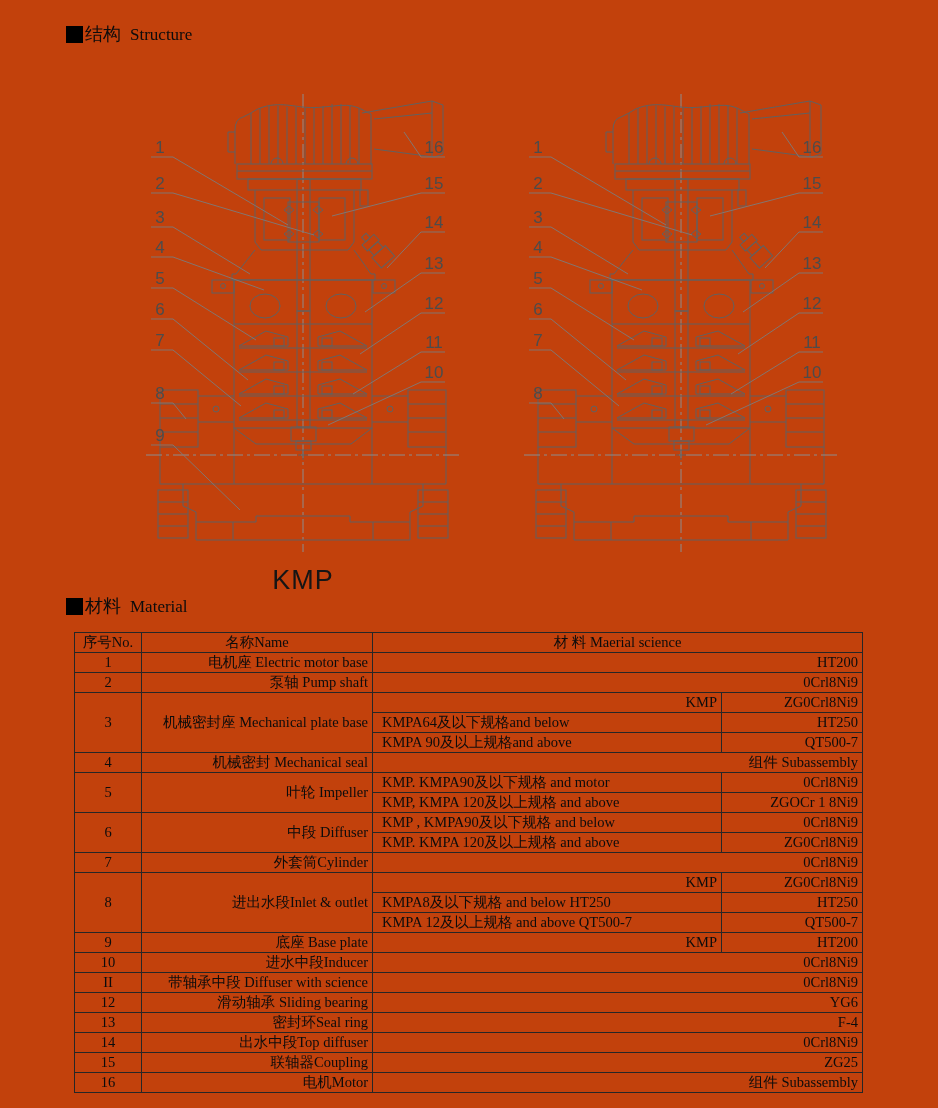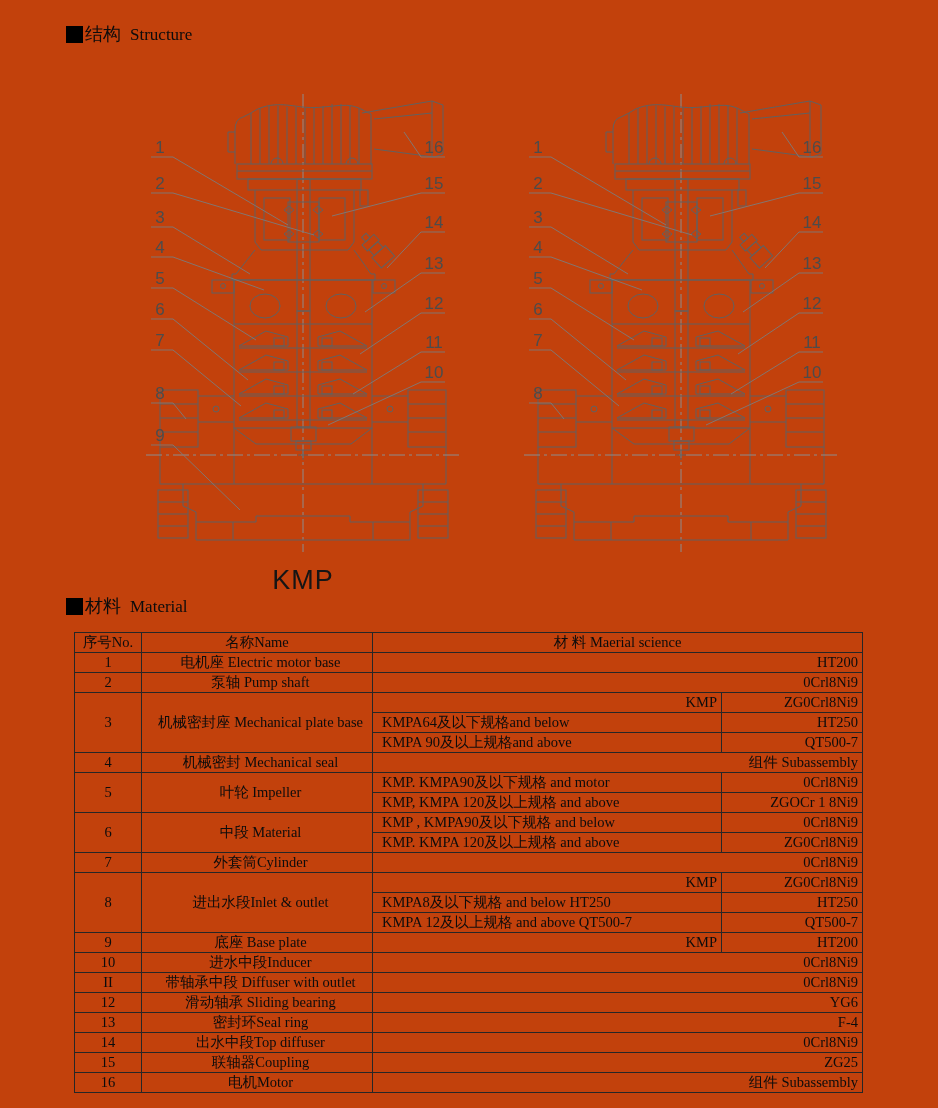--- a/index.html
+++ b/index.html
@@ -18,21 +18,21 @@
   figcaption{text-align:center;margin-top:4px;font-family:"Liberation Sans",sans-serif;
              font-size:27px;letter-spacing:1px;color:#151515;}
   .pump-svg .drawing{stroke:#616161;fill:none;stroke-width:1;}
   .callout{font-family:"Liberation Sans",sans-serif;font-size:17px;fill:#4c4c4c;text-anchor:middle;}
   .leader{fill:none;stroke:#7c7c7c;stroke-width:0.9;}
   
   table.mat{position:absolute;top:632px;left:74px;border-collapse:collapse;table-layout:fixed;
             width:788px;font-family:"Liberation Serif",serif;font-size:14.5px;line-height:1.2;color:#0c0c0c;}
   table.mat th,table.mat td{border:1px solid #262626;padding:0 4px;height:19px;
             text-align:center;font-weight:normal;white-space:nowrap;overflow:visible;}
-  table.mat .name{text-align:center;padding-left:11px;}
+  table.mat .name{text-align:right;padding-left:11px;}
   table.mat .spec{text-align:left;padding-left:9px;}
   table.mat .c{text-align:right;margin-top:27px;}
   .col-no{width:67px;}.col-name{width:231px;}.col-spec{width:349px;}.col-mat{width:141px;}
 </style>
 </head>
 <body>
 
 <svg width="0" height="0" style="position:absolute" aria-hidden="true">
   <defs>
     <g id="pd-stage">
@@ -242,21 +242,21 @@
           <td rowspan="2" class="name">叶轮  Impeller</td>
           <td class="spec">KMP. KMPA90及以下规格  and motor</td>
           <td class="c">0Crl8Ni9</td>
         </tr>
     <tr>
           <td class="spec">KMP, KMPA 120及以上规格  and above</td>
           <td class="c">ZGOCr 1 8Ni9</td>
         </tr>
     <tr>
           <td rowspan="2">6</td>
-          <td rowspan="2" class="name">中段  Material</td>
+          <td rowspan="2" class="name">中段  Diffuser</td>
           <td class="spec">KMP , KMPA90及以下规格  and below</td>
           <td class="c">0Crl8Ni9</td>
         </tr>
     <tr>
           <td class="spec">KMP. KMPA 120及以上规格  and above</td>
           <td class="c">ZG0Crl8Ni9</td>
         </tr>
     <tr>
           <td>7</td>
           <td class="name">外套筒Cylinder</td>
@@ -282,21 +282,21 @@
           <td class="c">KMP</td>
           <td class="c">HT200</td>
         </tr>
     <tr>
           <td>10</td>
           <td class="name">进水中段Inducer</td>
           <td colspan="2" class="c">0Crl8Ni9</td>
         </tr>
     <tr>
           <td>II</td>
-          <td class="name">带轴承中段  Diffuser with outlet</td>
+          <td class="name">带轴承中段  Diffuser with science</td>
           <td colspan="2" class="c">0Crl8Ni9</td>
         </tr>
     <tr>
           <td>12</td>
           <td class="name">滑动轴承  Sliding bearing</td>
           <td colspan="2" class="c">YG6</td>
         </tr>
     <tr>
           <td>13</td>
           <td class="name">密封环Seal ring</td>

